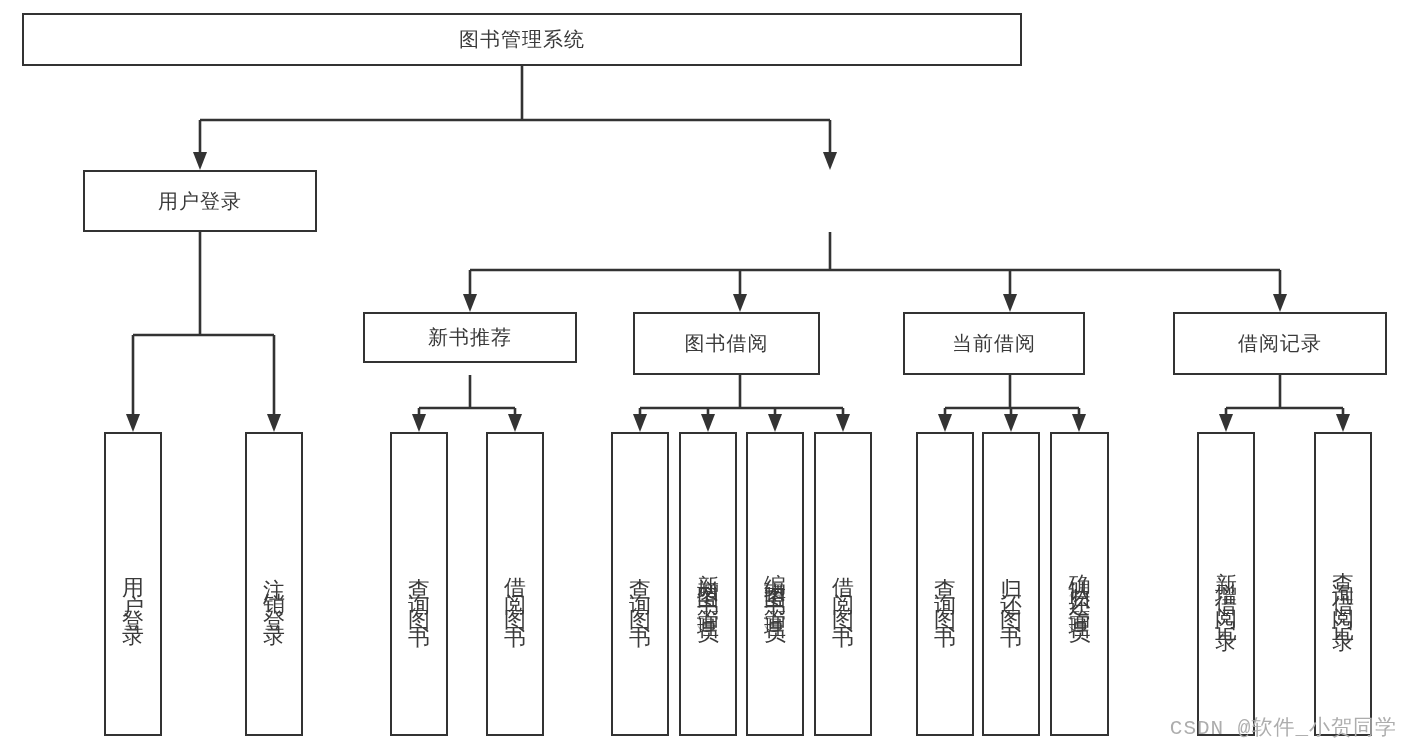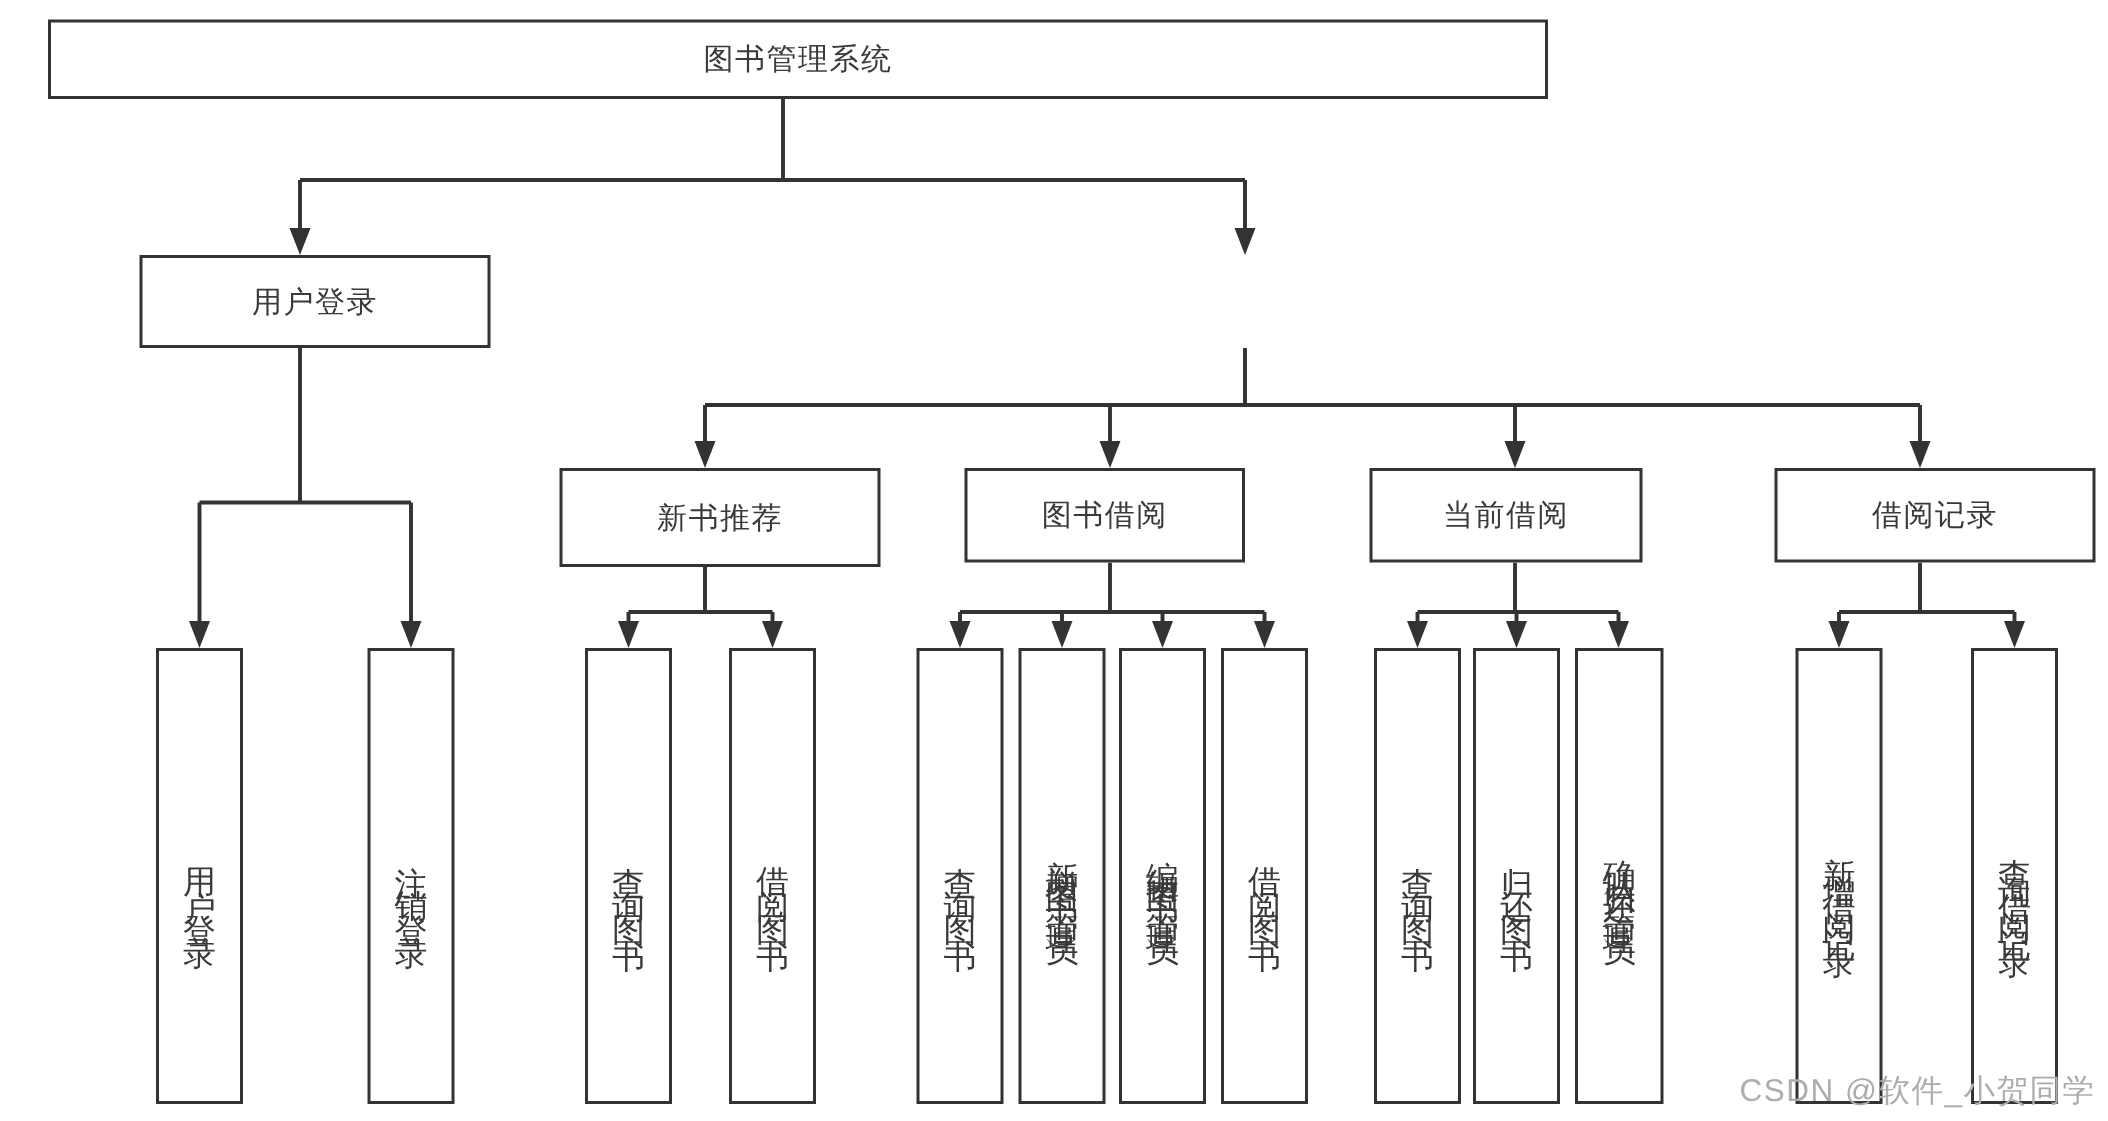--- a/index.html
+++ b/index.html
@@ -14,37 +14,38 @@
   .wires path{stroke:#333333;stroke-width:2.6;fill:none;}
   .wires polygon{fill:#333333;stroke:none;}
   .hbox,.vbox{
     position:absolute;
     box-sizing:border-box;
     border:2.6px solid #333333;
     background:#ffffff;
     display:flex;align-items:center;justify-content:center;
     color:#3a3a3a;
   }
-  .hbox{font-size:20px;letter-spacing:1px;margin-left:10px;}
+  .hbox{font-size:20px;letter-spacing:1px;}
   .vbox{font-size:22px;}
   .vt{
     writing-mode:vertical-rl;
     display:block;
     line-height:1;
   }
   .vs{letter-spacing:16px;margin-bottom:-16px;}
   .vm{letter-spacing:12px;margin-bottom:-12px;}
   .vl{letter-spacing:7px;margin-bottom:-7px;}
   .watermark{
     position:absolute;
     right:8px;bottom:6px;
     color:#adadad;
     font-size:21px;
     letter-spacing:1px;
     white-space:nowrap;
+    font-family:Liberation Mono, monospace;
   }
 </style>
 </head>
 <body>
 
 <div class="canvas">
 
   <svg class="wires" viewBox="0 0 1405 747" xmlns="http://www.w3.org/2000/svg">
 
     <path d="M522 66 V120 M200 120 H830 M200 120 V154 M830 120 V154"></path>
@@ -78,21 +79,21 @@
 
     <path d="M1280 375 V408 M1226 408 H1343 M1226 408 V416 M1343 408 V416"></path>
     <polygon points="1219,414 1233,414 1226,432"></polygon>
     <polygon points="1336,414 1350,414 1343,432"></polygon>
   </svg>
 
   <div class="hbox" style="left:22px;top:13px;width:1000px;height:53px">图书管理系统</div>
 
   <div class="hbox" style="left:83px;top:170px;width:234px;height:62px">用户登录</div>
 
-  <div class="hbox" style="left:363px;top:312px;width:214px;height:66px">新书推荐</div>
+  <div class="hbox" style="left:363px;top:312px;width:214px;height:51px">新书推荐</div>
   <div class="hbox" style="left:633px;top:312px;width:187px;height:63px">图书借阅</div>
   <div class="hbox" style="left:903px;top:312px;width:182px;height:63px">当前借阅</div>
   <div class="hbox" style="left:1173px;top:312px;width:214px;height:63px">借阅记录</div>
 
   <div class="vbox" style="left:104px;top:432px;width:58px;height:304px">
     <span class="vt vs">用户登录</span>
   </div>
   <div class="vbox" style="left:245px;top:432px;width:58px;height:304px">
     <span class="vt vs">注销登录</span>
   </div>

